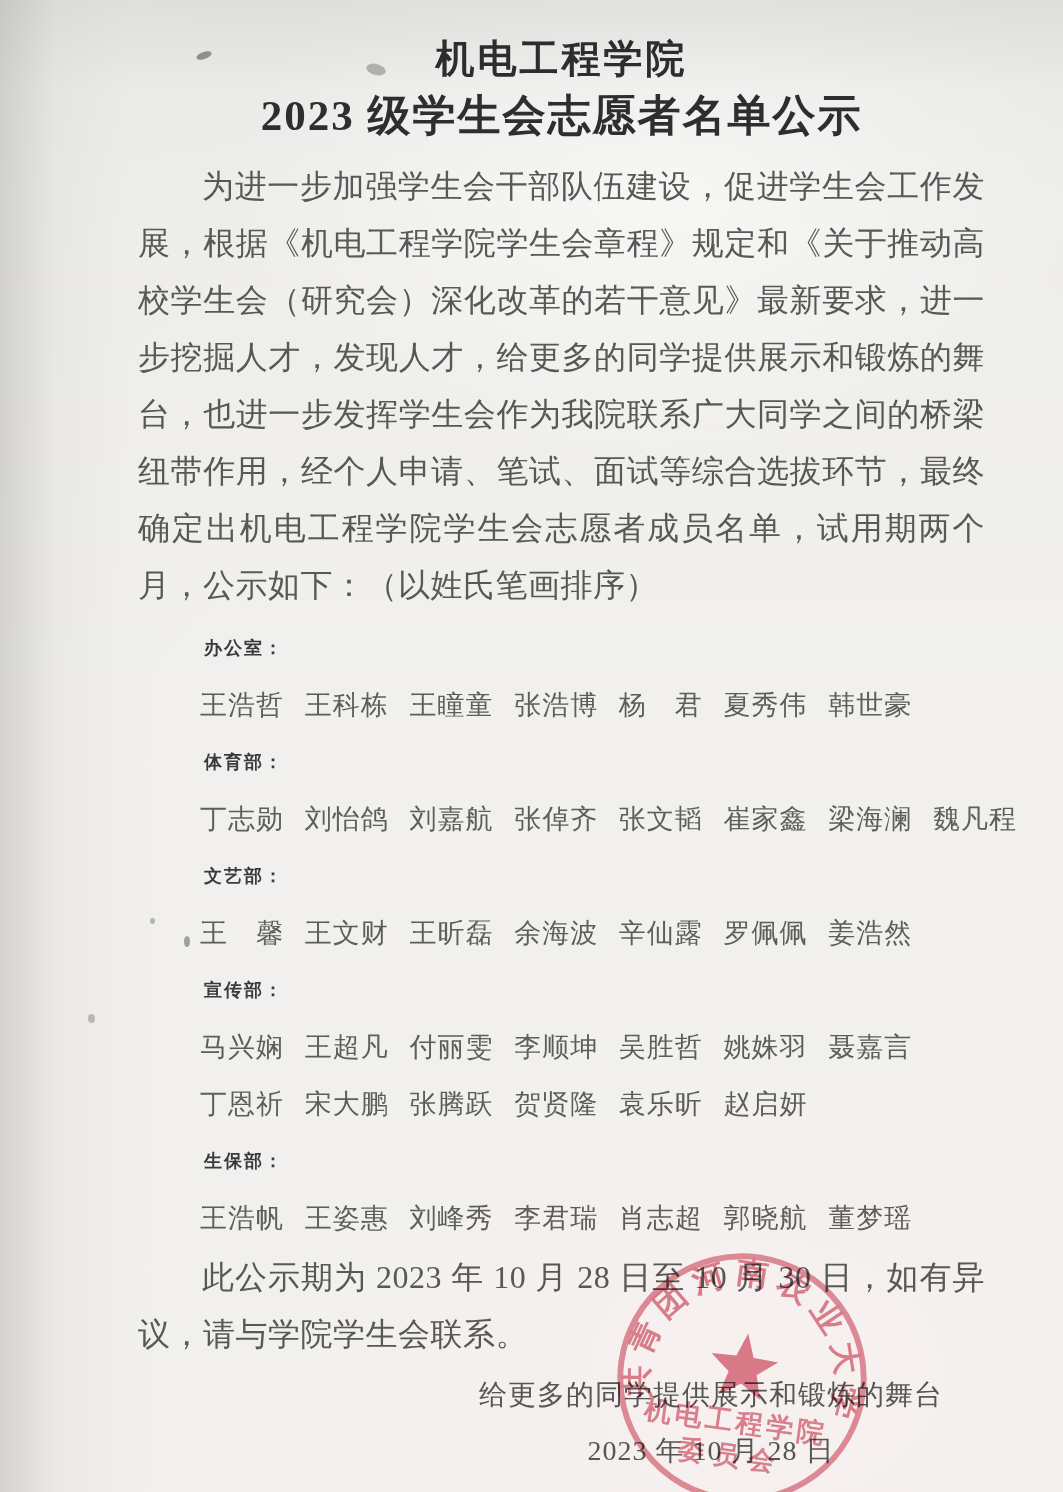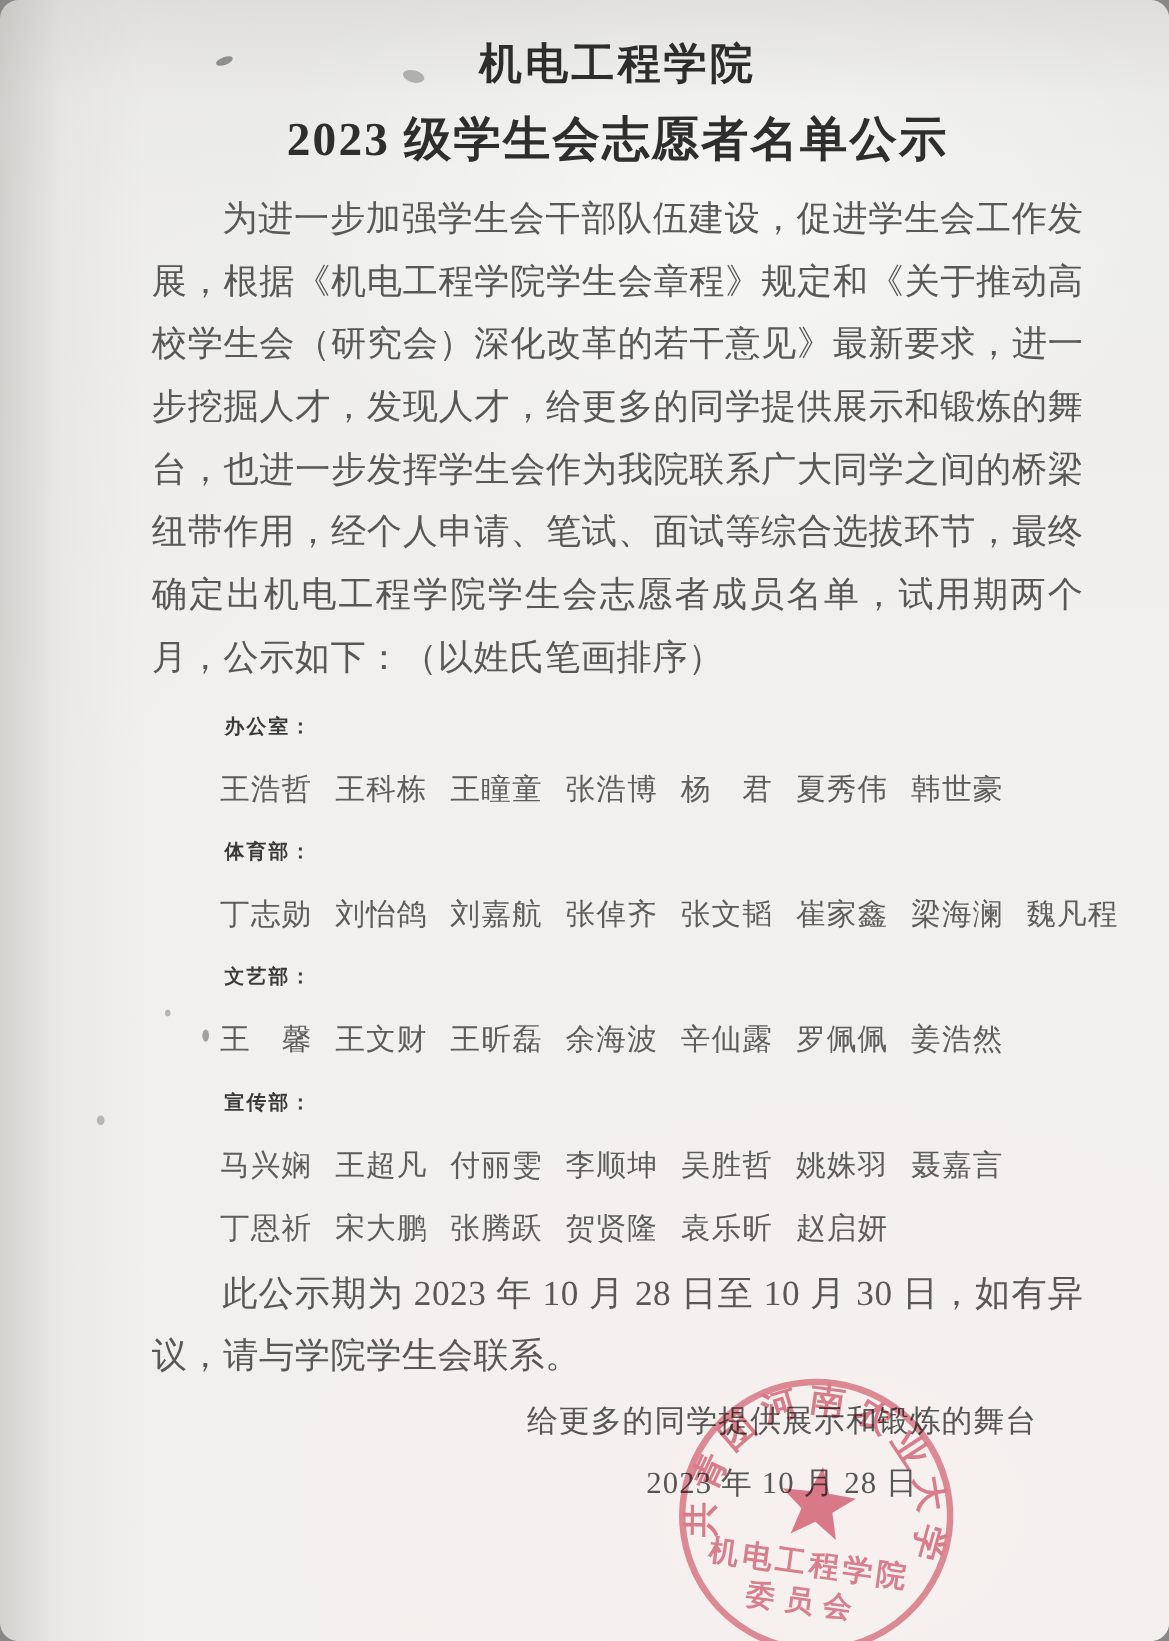--- a/index.html
+++ b/index.html
@@ -10,30 +10,29 @@
     overflow:hidden;
     background-color:#efeeec;
     background-image:
       linear-gradient(90deg, rgba(168,166,162,0.40) 0px, rgba(210,208,205,0.22) 55px, rgba(235,233,230,0.08) 130px, rgba(0,0,0,0) 220px),
       linear-gradient(180deg, rgba(190,188,185,0.30) 0px, rgba(220,218,215,0.12) 90px, rgba(0,0,0,0) 200px),
       radial-gradient(620px 420px at 62% 12%, rgba(255,255,255,0.55), rgba(0,0,0,0) 70%),
       radial-gradient(700px 520px at 72% 92%, rgba(250,240,240,0.65), rgba(0,0,0,0) 75%),
       linear-gradient(180deg,#ececea 0%,#f1f0ee 45%,#f2f0ee 100%);
     font-family:"Liberation Serif","DejaVu Serif",serif;
     color:#4f4f4f;
-    border-radius:17px;
   }
   .content{position:relative;padding:30px 78px 0 138px;}
   .title1{
     text-align:center;font-size:39px;font-weight:bold;color:#2d2d2d;
     letter-spacing:3px;margin:4px 0 0 0;line-height:50px;
   }
   .title2{
     text-align:center;font-size:43px;font-weight:bold;color:#2e2e2e;
-    letter-spacing:2px;margin:16px 0 14px 0;line-height:56px;
+    letter-spacing:2px;margin:4px 0 14px 0;line-height:56px;
   }
   .para{
     font-size:32px;line-height:57px;letter-spacing:0.5px;
     text-align:justify;text-indent:2em;color:#585856;margin:0;
   }
   .sections{margin-top:6px;}
   .section{margin-left:66px;}
   .sec-label{
     font-size:18px;font-weight:bold;color:#3a3a3a;
     line-height:57px;letter-spacing:2px;
@@ -91,20 +90,24 @@
 
   <div class="section">
     <div class="sec-label">宣传部：</div>
     <div class="sec-names">马兴娴 王超凡 付丽雯 李顺坤 吴胜哲 姚姝羽 聂嘉言</div>
   </div>
 
   <div class="section">
     <div class="sec-names">丁恩祈 宋大鹏 张腾跃 贺贤隆 袁乐昕 赵启妍</div>
   </div>
 
+  <div class="section">
+    <div class="sec-label">生保部：</div>
+    <div class="sec-names">王浩帆 王姿惠 刘峰秀 李君瑞 肖志超 郭晓航 董梦瑶</div>
+  </div>
 </div>
 
     <p class="para closing">此公示期为 2023 年 10 月 28 日至 10 月 30 日，如有异议，请与学院学生会联系。</p>
 
     <div class="signature">
       <div>给更多的同学提供展示和锻炼的舞台</div>
       <div>2023 年 10 月 28 日</div>
     </div>
   </div>
 

